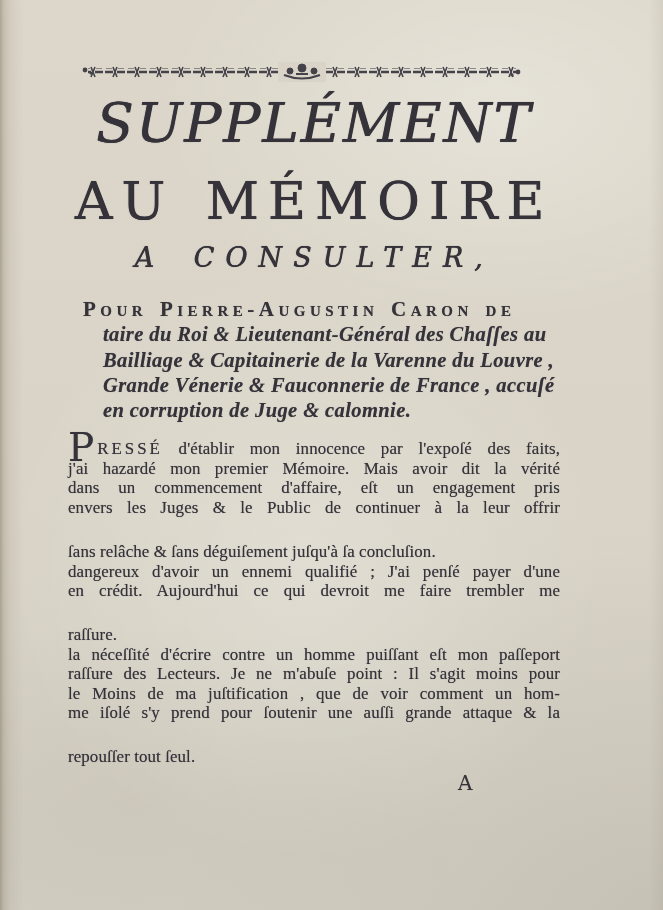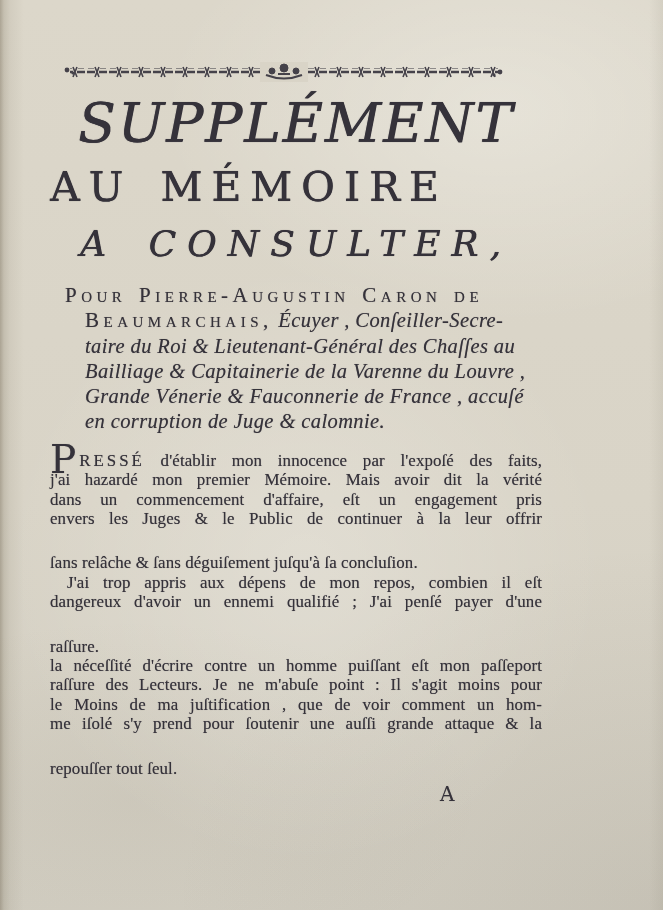--- a/index.html
+++ b/index.html
@@ -14,47 +14,47 @@
     background-image:
       linear-gradient(90deg, rgba(125,115,96,.50) 0px, rgba(145,137,118,.30) 4px, rgba(150,142,124,.14) 10px, rgba(150,142,124,0) 24px),
       linear-gradient(270deg, rgba(120,112,96,.10) 0px, rgba(120,112,96,0) 14px),
       radial-gradient(ellipse 520px 330px at 75% 12%, rgba(255,255,250,.30), rgba(255,255,250,0) 65%),
       radial-gradient(ellipse 430px 430px at 46% 62%, rgba(255,255,252,.22), rgba(255,255,252,0) 70%),
       radial-gradient(ellipse 700px 520px at 100% 100%, rgba(110,102,88,.12), rgba(110,102,88,0) 70%),
       radial-gradient(ellipse 500px 260px at 20% 88%, rgba(118,108,90,.08), rgba(118,108,90,0) 70%),
       linear-gradient(180deg,#dcd7ca 0%, #d9d4c7 55%, #d2cec2 100%);
   }
   .content{
-    position:absolute;left:50px;top:0;width:492px;
+    position:absolute;left:68px;top:0;width:492px;
     color:#35323a;
     text-shadow:0 0 .7px rgba(53,50,58,.55);
   }
   
   .ornament{display:block;margin:62px 0 0 14px;}
   
   .t1{
     margin:10px 0 0 0;text-align:center;
     font-family:"DejaVu Serif",serif;font-style:italic;font-weight:normal;
     font-size:55px;line-height:62px;letter-spacing:2px;
     text-shadow:.6px 0 0 currentColor, 0 0 1px rgba(45,42,52,.5);
   }
   .t2{
-    margin:10px 0 0 0;text-align:left;
+    margin:24px 0 0 0;text-align:center;
     font-family:"DejaVu Serif",serif;font-weight:normal;
-    font-size:41px;line-height:46px;letter-spacing:9px;word-spacing:6px;
+    font-size:52px;line-height:46px;letter-spacing:9px;word-spacing:6px;
     text-shadow:.5px 0 0 currentColor, 0 0 1px rgba(45,42,52,.5);
   }
   .t3{
     margin:13px 0 16px 0;text-align:center;
     font-family:"DejaVu Serif",serif;font-style:italic;font-weight:normal;
-    font-size:36px;line-height:42px;letter-spacing:11px;word-spacing:9px;
+    font-size:27px;line-height:42px;letter-spacing:11px;word-spacing:9px;
     text-shadow:.5px 0 0 currentColor, 0 0 1px rgba(45,42,52,.5);
   }
   
-  .ded{margin-top:18px;padding-left:35px;}
+  .ded{margin-top:18px;padding-left:35px;font-weight:bold;}
   .ded .dline{
     font-family:"Liberation Serif",serif;font-style:italic;
     font-size:20.5px;line-height:25.3px;letter-spacing:.4px;
   }
   .ded .first{margin-left:-20px;}
   .sc{
     font-style:normal;font-variant:small-caps;
     font-size:21px;letter-spacing:4.5px;word-spacing:3px;
   }
   
@@ -106,37 +106,36 @@
           <circle cx="430" cy="13" r="1.6"></circle>
       </g>
     </svg>
 
     <h1 class="t1">SUPPLÉMENT</h1>
     <h1 class="t2">AU MÉMOIRE</h1>
     <h1 class="t3">A CONSULTER,</h1>
 
     <div class="ded">
       <div class="dline first"><span class="sc">Pour Pierre-Augustin Caron de</span></div>
-      <div class="dline"><span class="sc">Beaumarchais,</span><span> Écuyer , Conſeiller-Secre-</span></div>
       <div class="dline">taire du Roi &amp; Lieutenant-Général des Chaſſes au</div>
       <div class="dline">Bailliage &amp; Capitainerie de la Varenne du Louvre ,</div>
       <div class="dline">Grande Vénerie &amp; Fauconnerie de France , accuſé</div>
       <div class="dline">en corruption de Juge &amp; calomnie.</div>
     </div>
 
     <div class="bodytext">
 
       <div class="line"><span class="dropcap">P</span><span class="lead">RESSÉ</span><span> d'établir mon innocence par l'expoſé des faits,</span></div>
       <div class="line">j'ai hazardé mon premier Mémoire. Mais avoir dit la vérité</div>
       <div class="line">dans un commencement d'affaire, eſt un engagement pris</div>
       <div class="line">envers les Juges &amp; le Public de continuer à la leur offrir</div>
       <div class="line last">ſans relâche &amp; ſans déguiſement juſqu'à ſa concluſion.</div>
 
-      <div class="line indent">J'ai trop appris aux dépens de mon repos, combien il eſt</div>
       <div class="line">dangereux d'avoir un ennemi qualifié ; J'ai penſé payer d'une</div>
+      <div class="line">en crédit. Aujourd'hui ce qui devroit me faire trembler me</div>
       <div class="line last">raſſure.</div>
 
       <div class="line">la néceſſité d'écrire contre un homme puiſſant eſt mon paſſeport</div>
       <div class="line">raſſure des Lecteurs. Je ne m'abuſe point : Il s'agit moins pour</div>
       <div class="line">le Moins de ma juſtification , que de voir comment un hom-</div>
       <div class="line">me iſolé s'y prend pour ſoutenir une auſſi grande attaque &amp; la</div>
       <div class="line last">repouſſer tout ſeul.</div>
     </div>
 
     <div class="sigrow">

